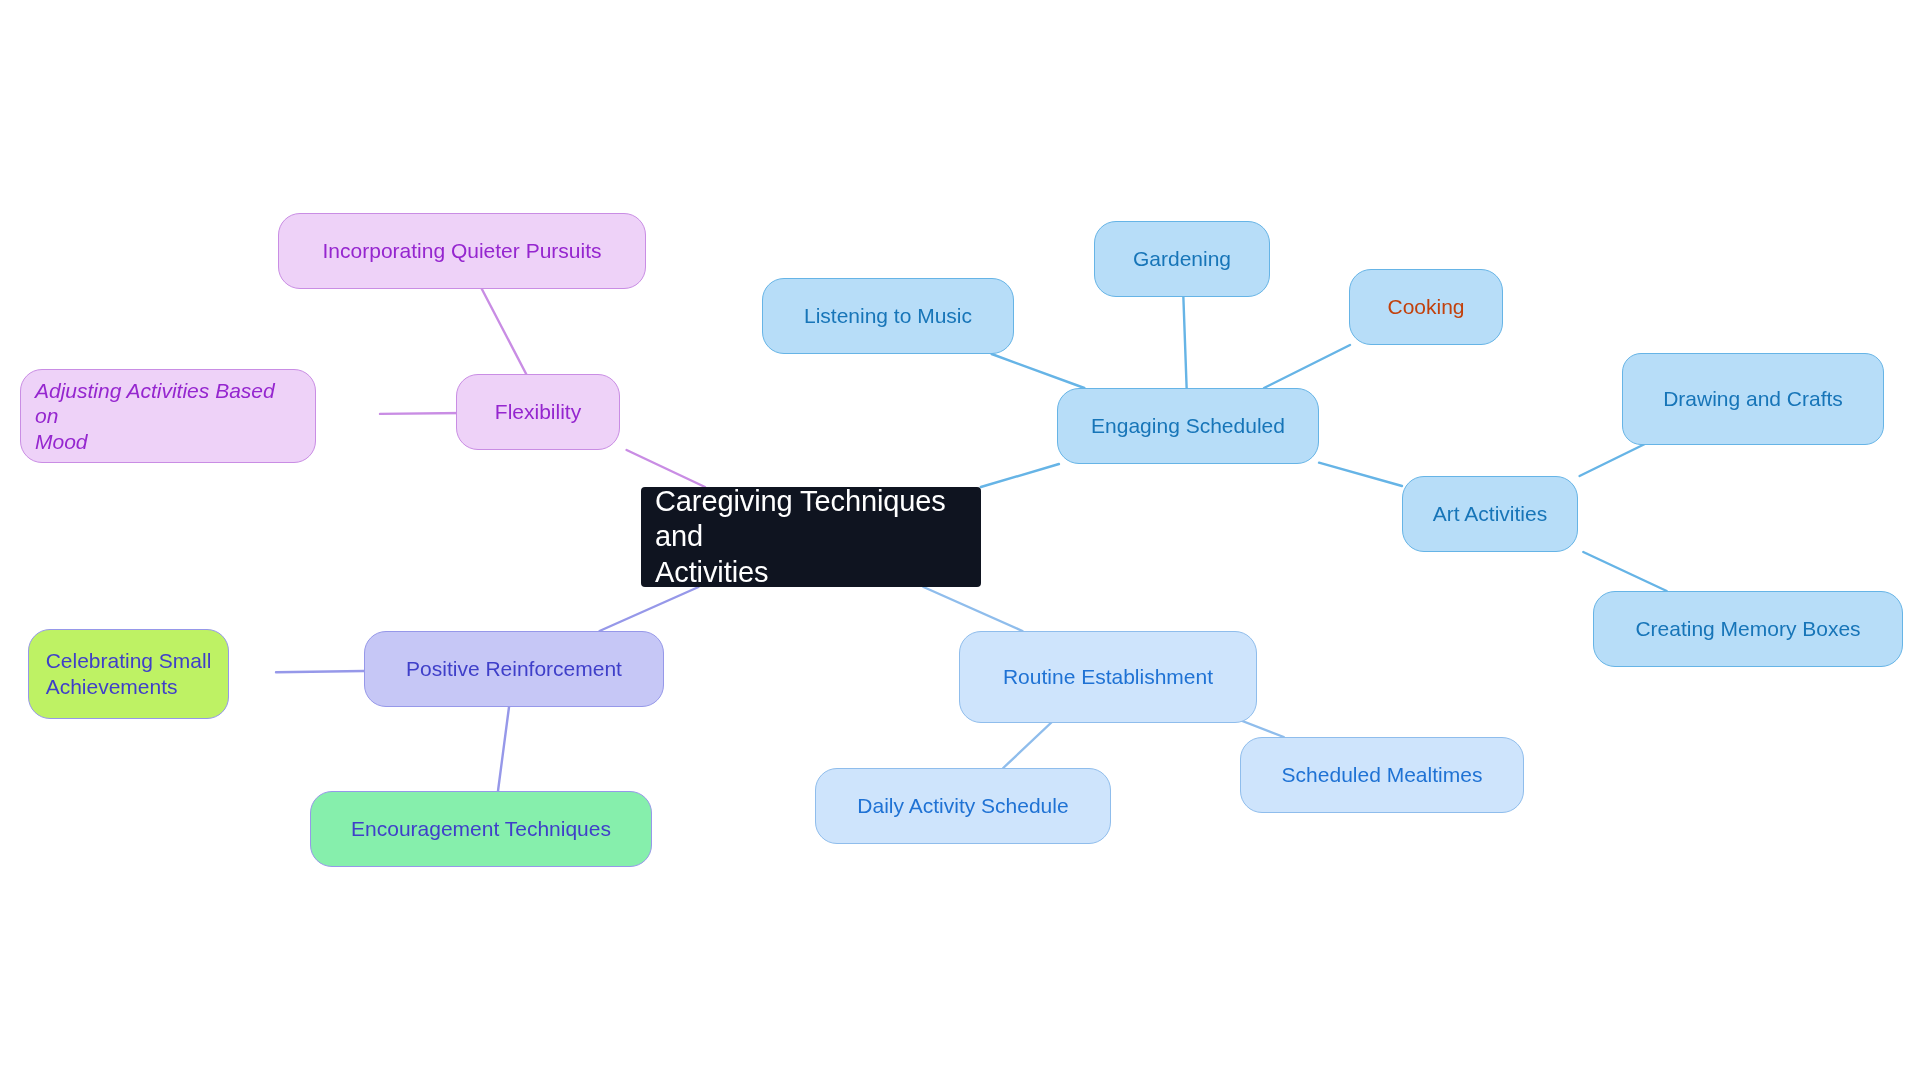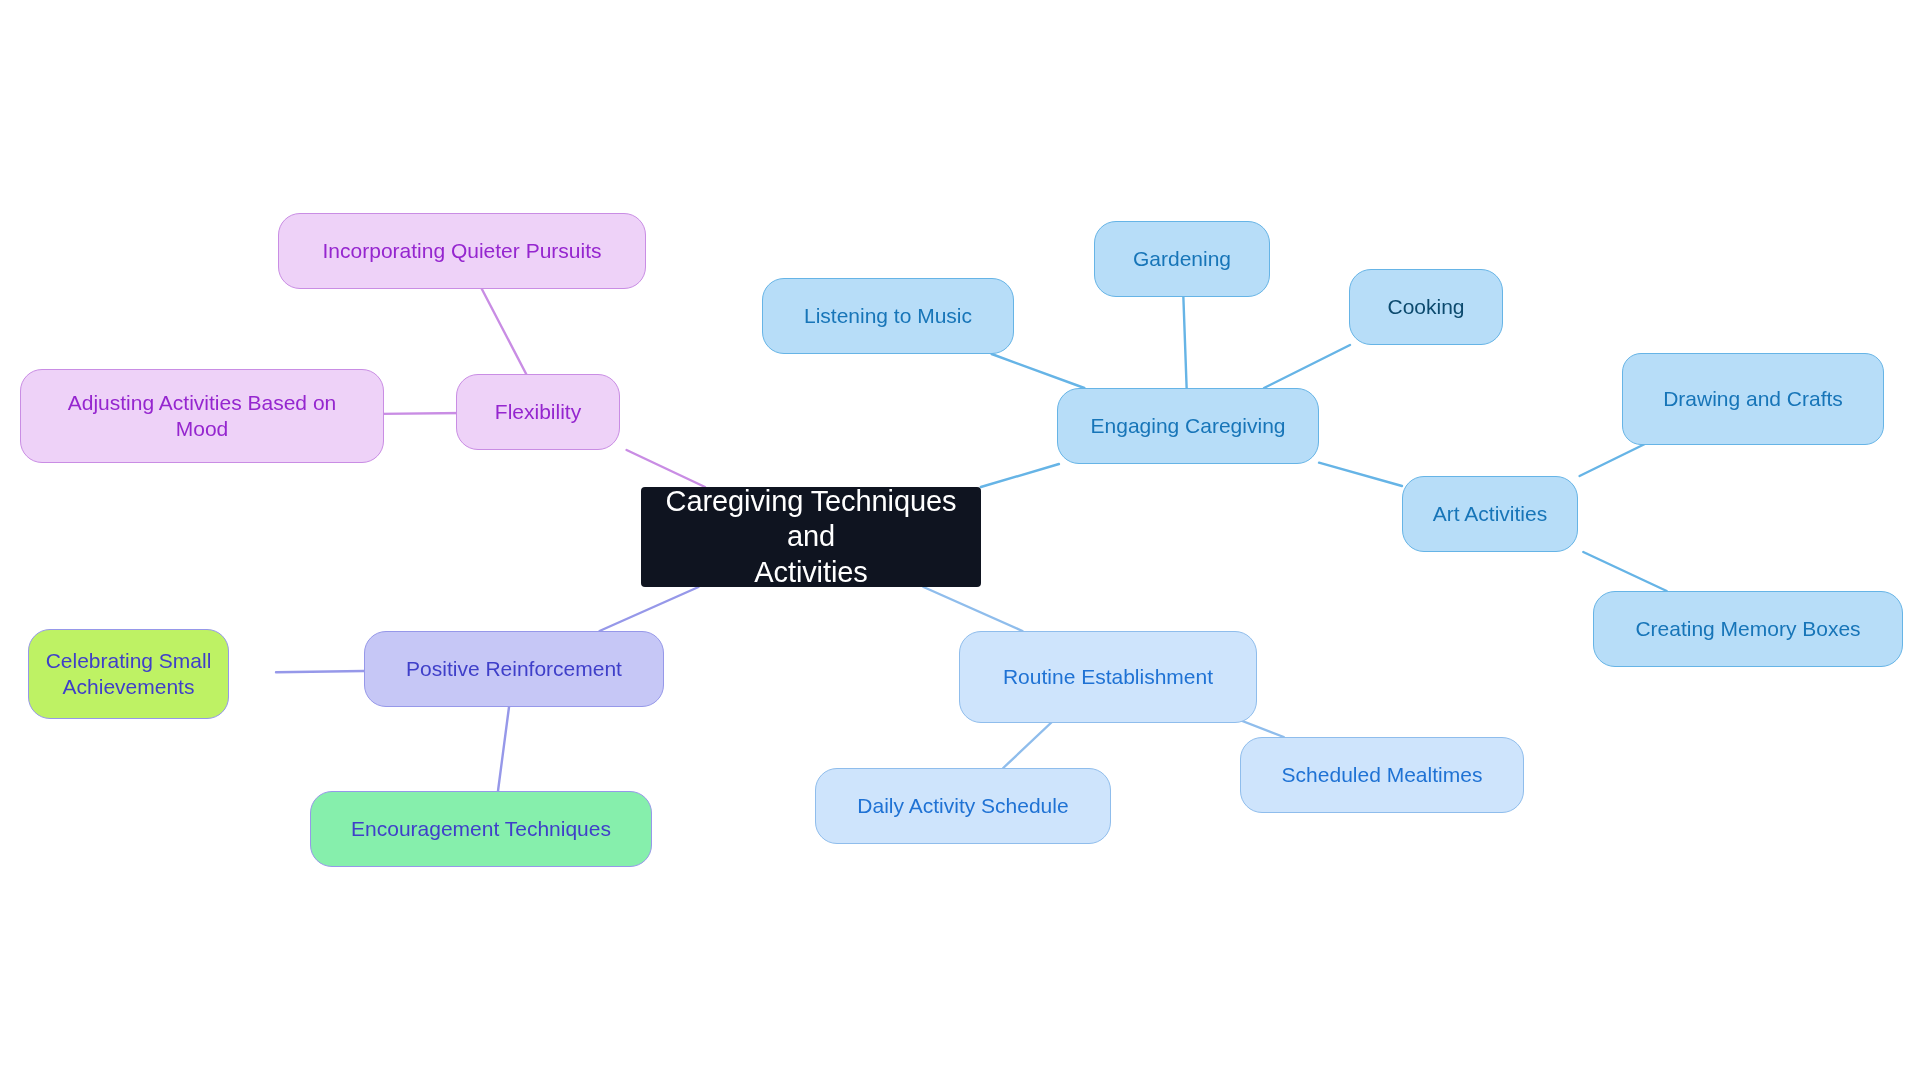--- a/index.html
+++ b/index.html
@@ -27,21 +27,20 @@
     width: 1920px;
     height: 1083px;
     pointer-events: none;
   }
   .node {
     position: absolute;
     box-sizing: border-box;
     display: flex;
     align-items: center;
     justify-content: center;
-    text-align: center;
     border-radius: 22px;
     border-style: solid;
     border-width: 1.6px;
     padding: 4px 14px;
     line-height: 1.22;
     white-space: pre-line;
   }
   .node.root {
     border-radius: 4px;
     border-width: 0;
@@ -72,26 +71,26 @@
       <line x1="1206.2264150943397" y1="707" x2="1283.7735849056603" y2="737" stroke="#8fbdec" stroke-width="2.4" stroke-linecap="round"></line>
       <line x1="698.5" y1="587" x2="599.5" y2="631" stroke="#9698e9" stroke-width="2.4" stroke-linecap="round"></line>
       <line x1="364" y1="671.0718232044198" x2="276" y2="672.2872928176796" stroke="#9698e9" stroke-width="2.4" stroke-linecap="round"></line>
       <line x1="509.0125" y1="707" x2="497.9875" y2="791" stroke="#9698e9" stroke-width="2.4" stroke-linecap="round"></line>
     </svg>
   <div id="node-layer">
       <div class="node root" style="left: 641px; top: 487px; width: 340px; height: 100px; background: rgb(15, 20, 32); border-color: rgb(15, 20, 32); color: rgb(255, 255, 255);"><span>Caregiving Techniques and
 Activities</span></div>
       <div class="node branch" style="left: 456px; top: 374px; width: 164px; height: 76px; background: rgb(238, 210, 248); border-color: rgb(201, 141, 228); color: rgb(149, 38, 207);"><span>Flexibility</span></div>
       <div class="node leaf" style="left: 278px; top: 213px; width: 368px; height: 76px; background: rgb(238, 210, 248); border-color: rgb(201, 141, 228); color: rgb(149, 38, 207);"><span>Incorporating Quieter Pursuits</span></div>
-      <div class="node leaf" style="left: 20px; top: 369px; width: 364px; height: 94px; background: rgb(238, 210, 248); border-color: rgb(201, 141, 228); color: rgb(149, 38, 207);"><span>Adjusting Activities Based on
+      <div class="node leaf" style="left: 20px; top: 369px; width: 296px; height: 94px; background: rgb(238, 210, 248); border-color: rgb(201, 141, 228); color: rgb(149, 38, 207); font-style: italic;"><span>Adjusting Activities Based on
 Mood</span></div>
-      <div class="node branch" style="left: 1057px; top: 388px; width: 262px; height: 76px; background: rgb(183, 221, 248); border-color: rgb(102, 180, 230); color: rgb(23, 117, 184);"><span>Engaging Caregiving</span></div>
+      <div class="node branch" style="left: 1057px; top: 388px; width: 262px; height: 76px; background: rgb(183, 221, 248); border-color: rgb(102, 180, 230); color: rgb(23, 117, 184);"><span>Engaging Scheduled</span></div>
       <div class="node leaf" style="left: 762px; top: 278px; width: 252px; height: 76px; background: rgb(183, 221, 248); border-color: rgb(102, 180, 230); color: rgb(23, 117, 184);"><span>Listening to Music</span></div>
       <div class="node leaf" style="left: 1094px; top: 221px; width: 176px; height: 76px; background: rgb(183, 221, 248); border-color: rgb(102, 180, 230); color: rgb(23, 117, 184);"><span>Gardening</span></div>
-      <div class="node leaf" style="left: 1349px; top: 269px; width: 154px; height: 76px; background: rgb(183, 221, 248); border-color: rgb(102, 180, 230); color: #0c4a6e;"><span>Cooking</span></div>
+      <div class="node leaf" style="left: 1349px; top: 269px; width: 154px; height: 76px; background: rgb(183, 221, 248); border-color: rgb(102, 180, 230); color: #c2410c;"><span>Cooking</span></div>
       <div class="node branch" style="left: 1402px; top: 476px; width: 176px; height: 76px; background: rgb(183, 221, 248); border-color: rgb(102, 180, 230); color: rgb(23, 117, 184);"><span>Art Activities</span></div>
       <div class="node leaf" style="left: 1622px; top: 353px; width: 262px; height: 92px; background: rgb(183, 221, 248); border-color: rgb(102, 180, 230); color: rgb(23, 117, 184); border-radius: 19px;"><span>Drawing and Crafts</span></div>
       <div class="node leaf" style="left: 1593px; top: 591px; width: 310px; height: 76px; background: rgb(183, 221, 248); border-color: rgb(102, 180, 230); color: rgb(23, 117, 184);"><span>Creating Memory Boxes</span></div>
       <div class="node branch" style="left: 959px; top: 631px; width: 298px; height: 92px; background: rgb(206, 228, 252); border-color: rgb(143, 189, 236); color: rgb(31, 114, 212);"><span>Routine Establishment</span></div>
       <div class="node leaf" style="left: 815px; top: 768px; width: 296px; height: 76px; background: rgb(206, 228, 252); border-color: rgb(143, 189, 236); color: rgb(31, 114, 212);"><span>Daily Activity Schedule</span></div>
       <div class="node leaf" style="left: 1240px; top: 737px; width: 284px; height: 76px; background: rgb(206, 228, 252); border-color: rgb(143, 189, 236); color: rgb(31, 114, 212);"><span>Scheduled Mealtimes</span></div>
       <div class="node branch" style="left: 364px; top: 631px; width: 300px; height: 76px; background: rgb(198, 199, 246); border-color: rgb(150, 152, 233); color: rgb(63, 63, 201);"><span>Positive Reinforcement</span></div>
       <div class="node leaf" style="left: 28px; top: 629px; width: 201px; height: 90px; background: #bef264; border-color: rgb(150, 152, 233); color: rgb(63, 63, 201);"><span>Celebrating Small
 Achievements</span></div>
       <div class="node leaf" style="left: 310px; top: 791px; width: 342px; height: 76px; background: #86efac; border-color: rgb(150, 152, 233); color: rgb(63, 63, 201);"><span>Encouragement Techniques</span></div>

